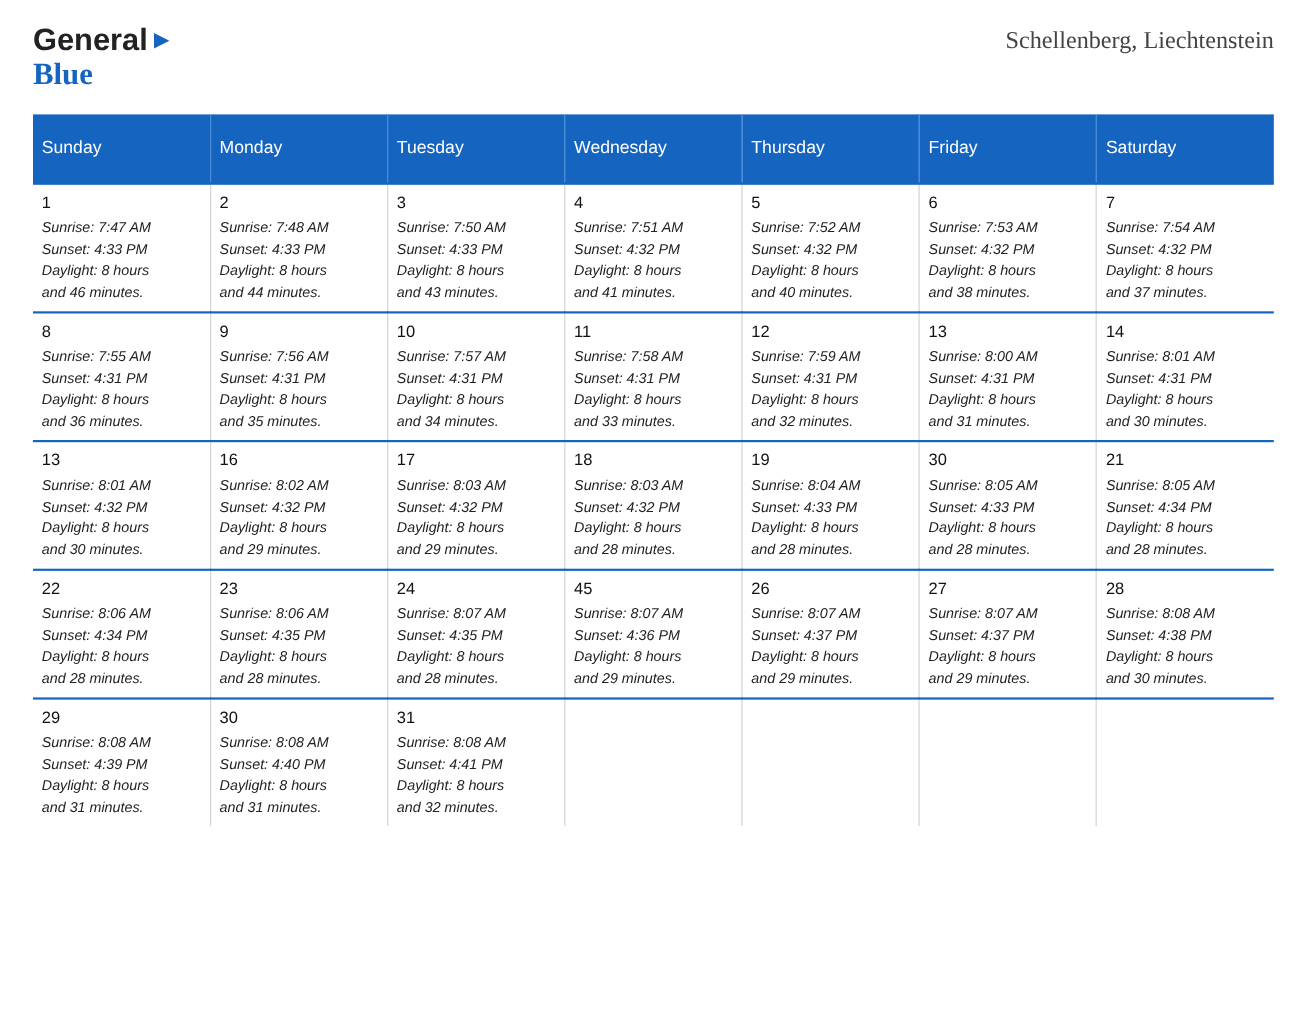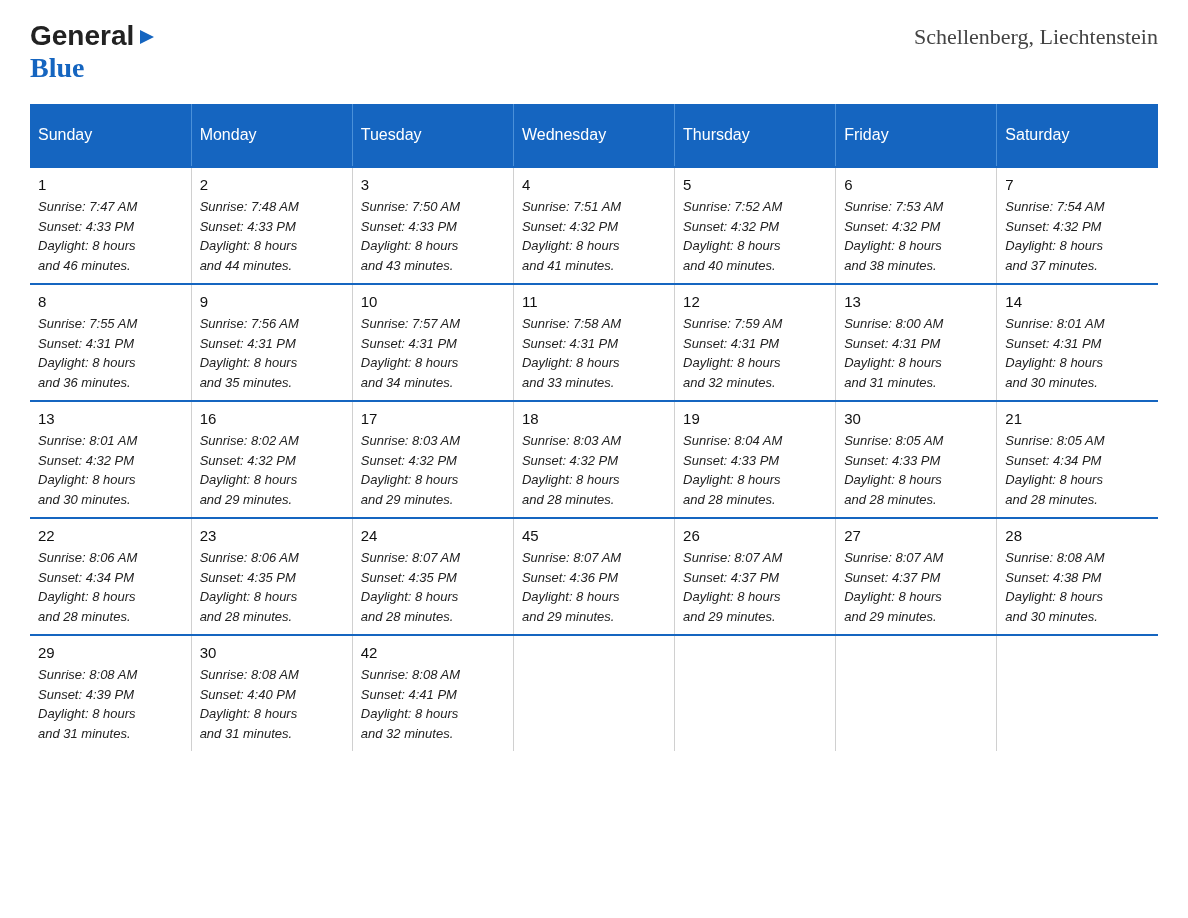--- a/index.html
+++ b/index.html
@@ -260,21 +260,21 @@
       <tr>
         <td>
           <span class="day-number">29</span>
           <div class="day-info">Sunrise: 8:08 AM<br>Sunset: 4:39 PM<br>Daylight: 8 hours<br>and 31 minutes.</div>
         </td>
         <td>
           <span class="day-number">30</span>
           <div class="day-info">Sunrise: 8:08 AM<br>Sunset: 4:40 PM<br>Daylight: 8 hours<br>and 31 minutes.</div>
         </td>
         <td>
-          <span class="day-number">42</span>
+          <span class="day-number">31</span>
           <div class="day-info">Sunrise: 8:08 AM<br>Sunset: 4:41 PM<br>Daylight: 8 hours<br>and 32 minutes.</div>
         </td>
         <td class="empty-cell"></td>
         <td class="empty-cell"></td>
         <td class="empty-cell"></td>
         <td class="empty-cell"></td>
       </tr>
     </tbody>
 </table>
 

